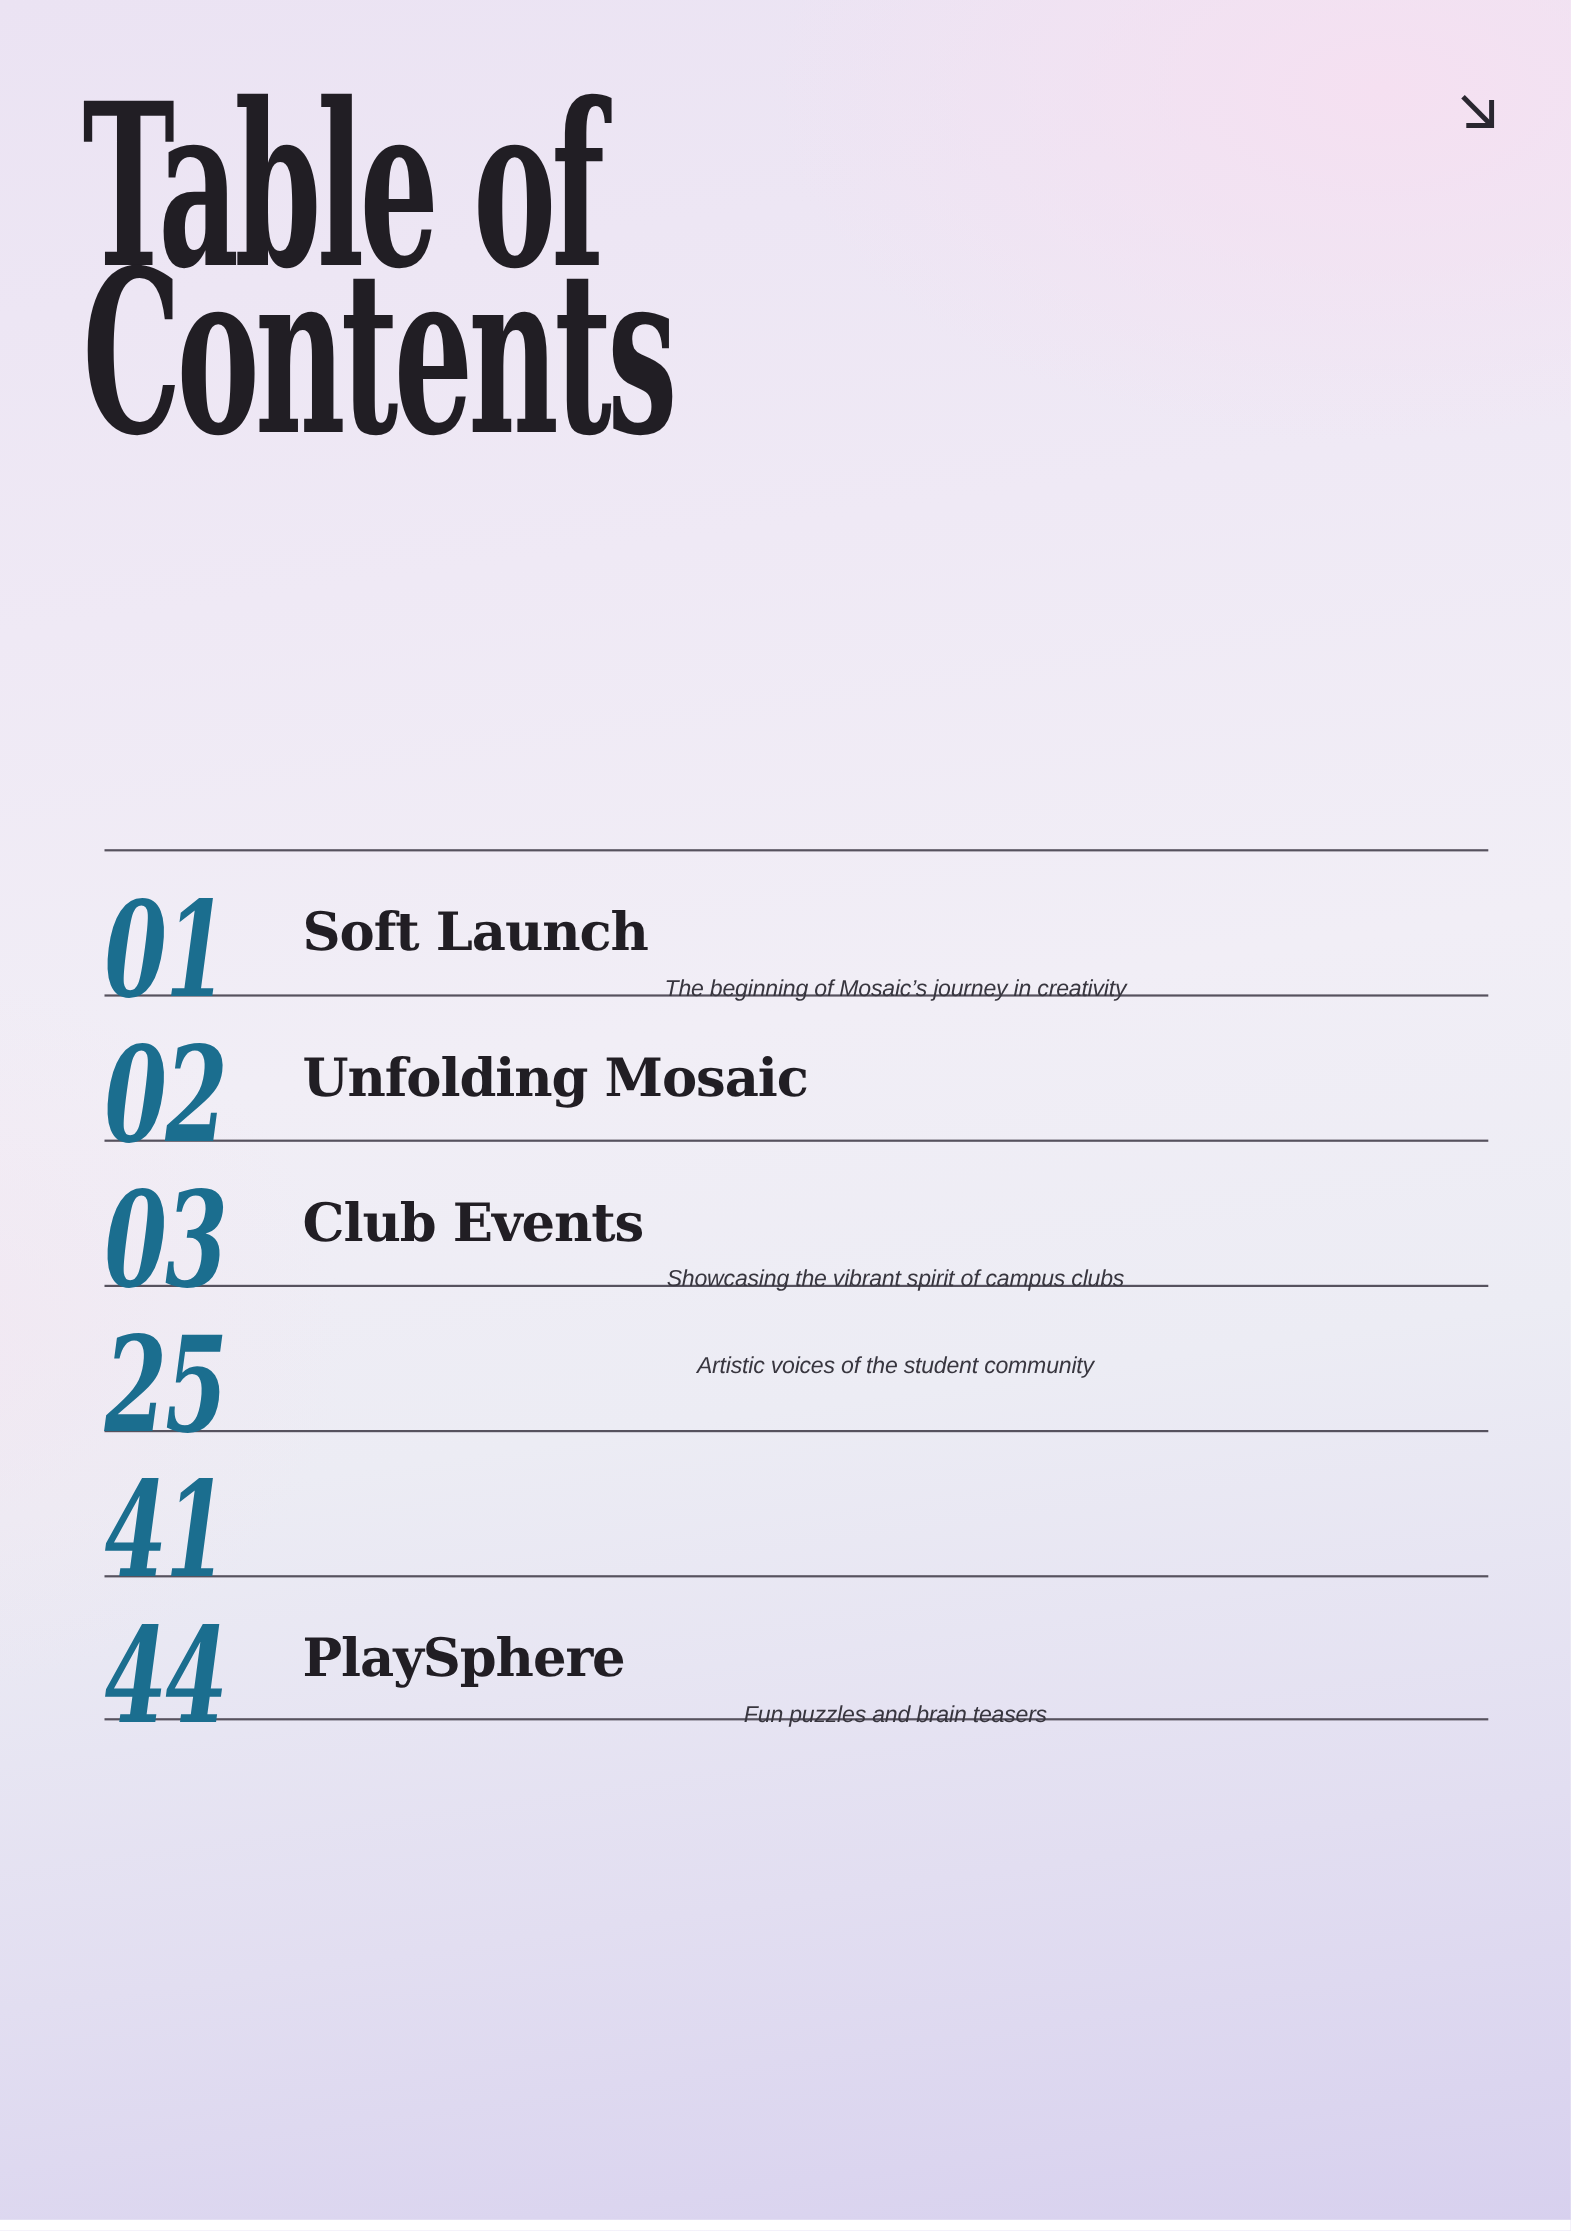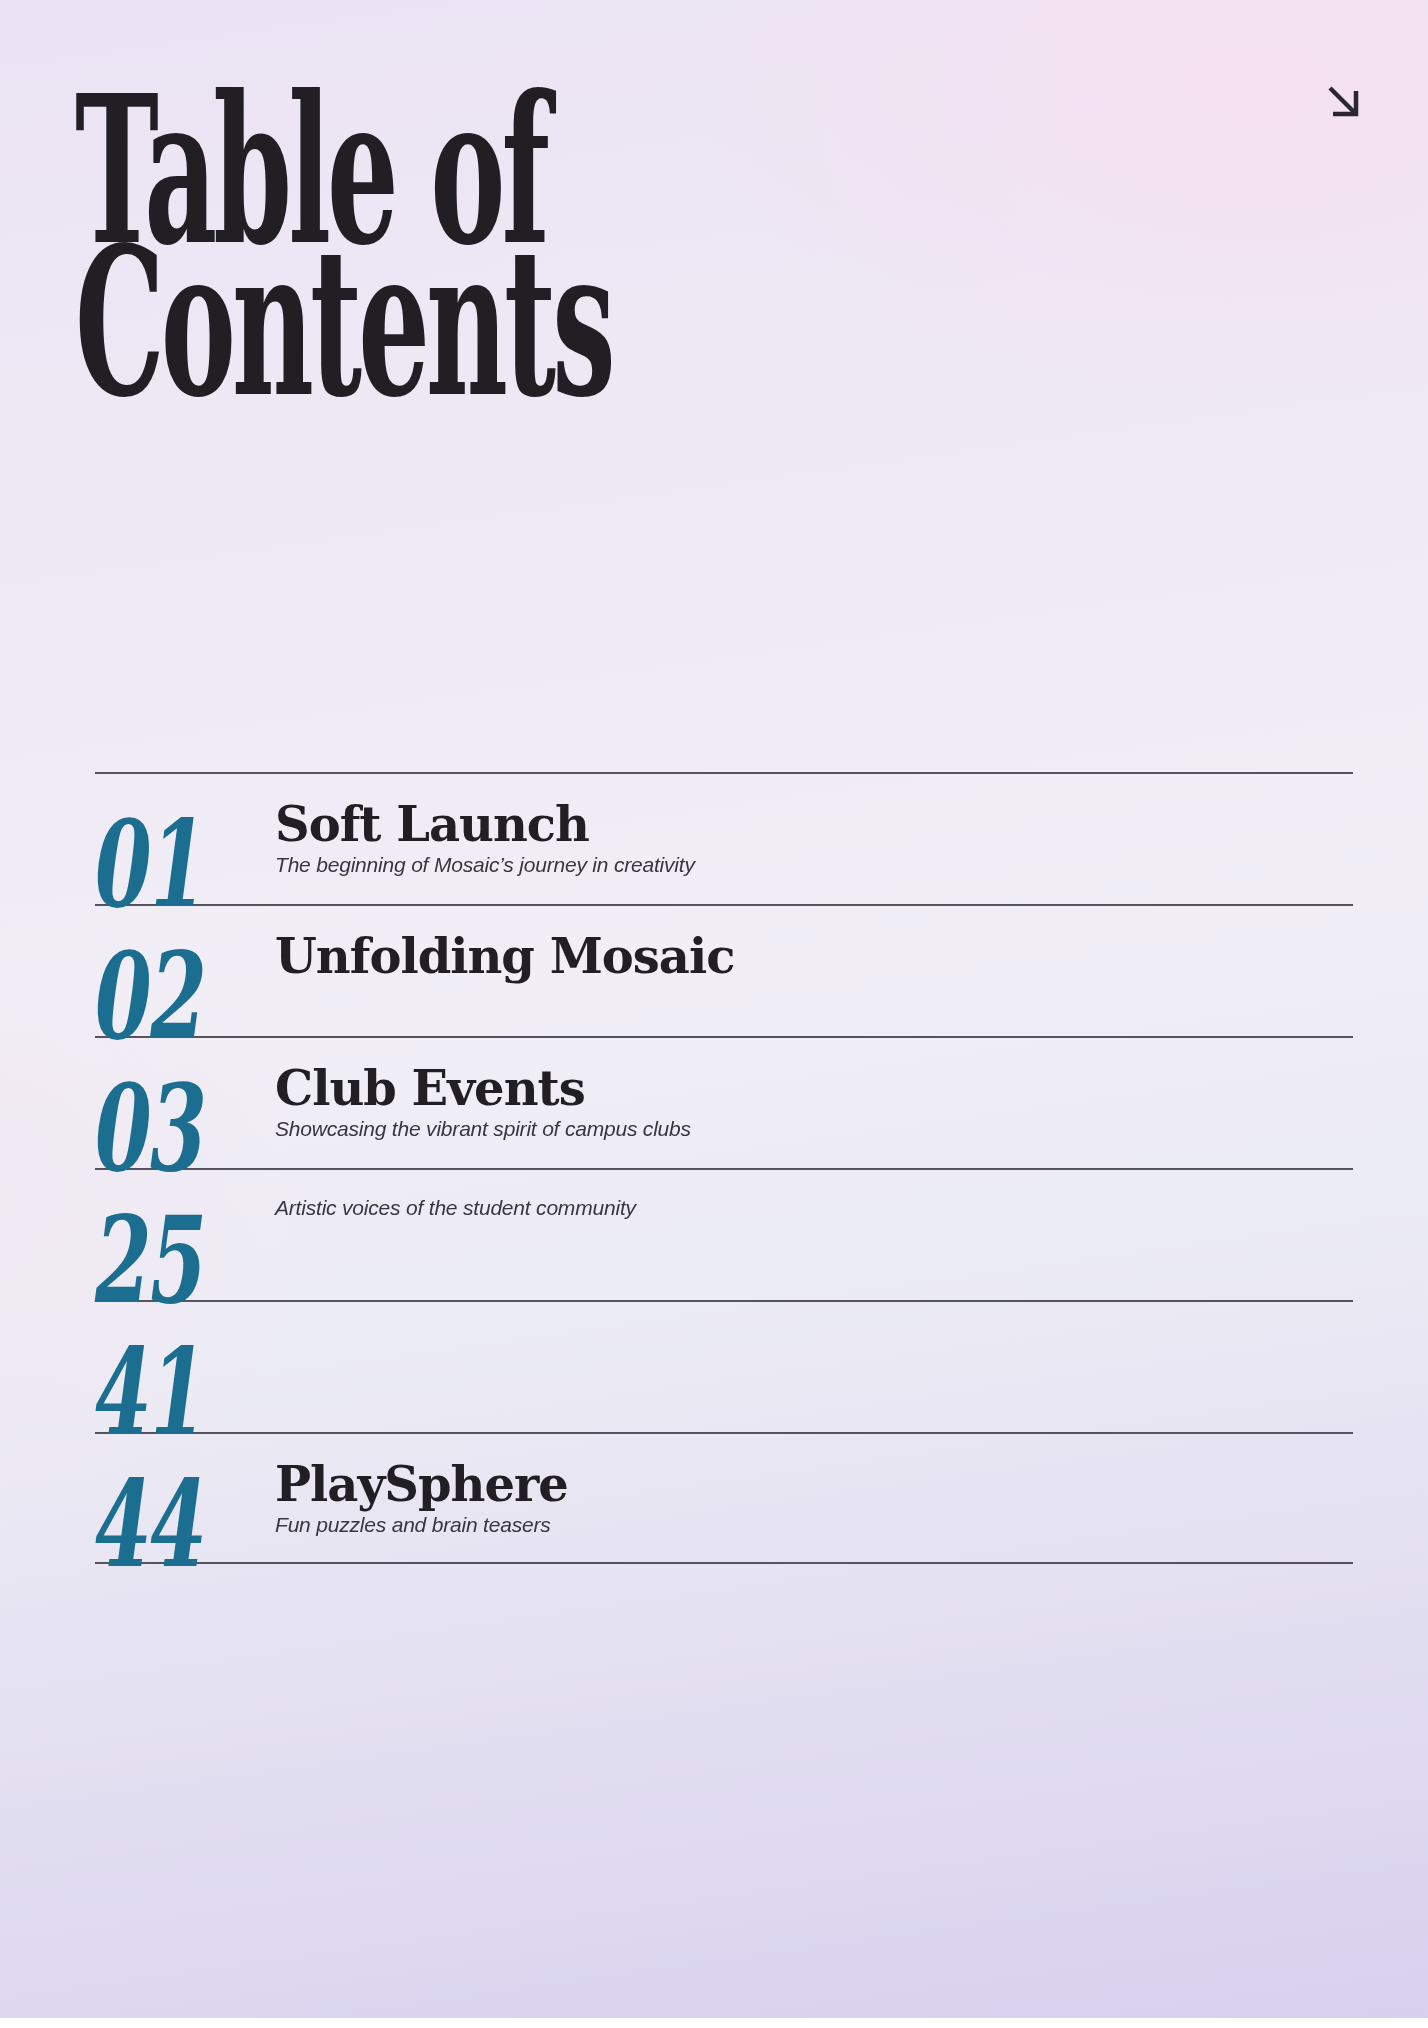--- a/index.html
+++ b/index.html
@@ -70,36 +70,38 @@
     font-family:"DejaVu Serif", serif;
     font-style:italic;
     font-weight:700;
     font-size:120px;
     line-height:1;
     letter-spacing:-0.02em;
     transform:scaleX(0.68);
     transform-origin:left top;
     white-space:nowrap;
   }
-  .entry-body{padding-top:24px;}
+  .entry-body{padding-top:48px;}
   .entry-title{
     color:var(--title-color);
     font-family:"DejaVu Serif", serif;
     font-weight:700;
     font-size:48px;
     line-height:1.1;
     letter-spacing:-1px;
   }
   .entry-subtitle{
+    margin-top:10px;
     color:var(--subtitle-color);
     font-family:"Liberation Sans", sans-serif;
     font-style:italic;
     font-size:21px;
     line-height:1.3;
     letter-spacing:-0.2px;
+    text-align:center;
   }
 
   .bottom-strip{
     position:absolute;left:0;bottom:0;width:100%;height:10px;
     background:#ffffff;
   }
 </style>
 </head>
 <body>
 

